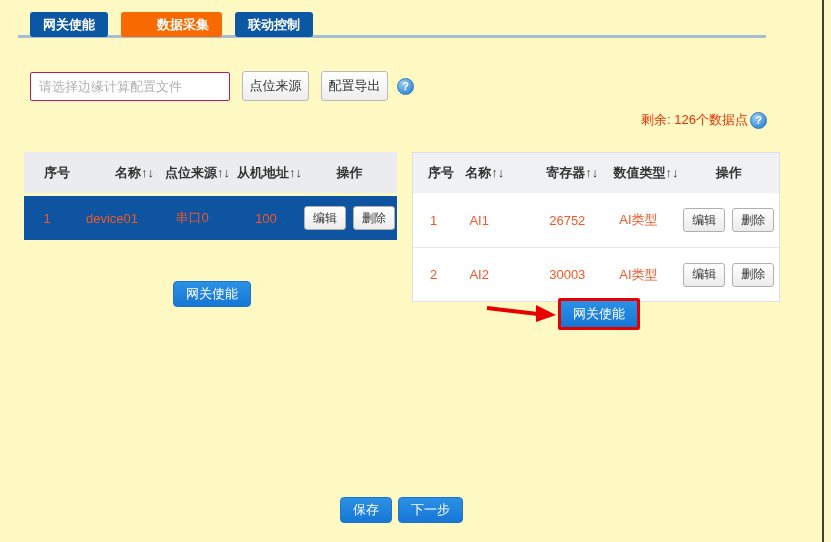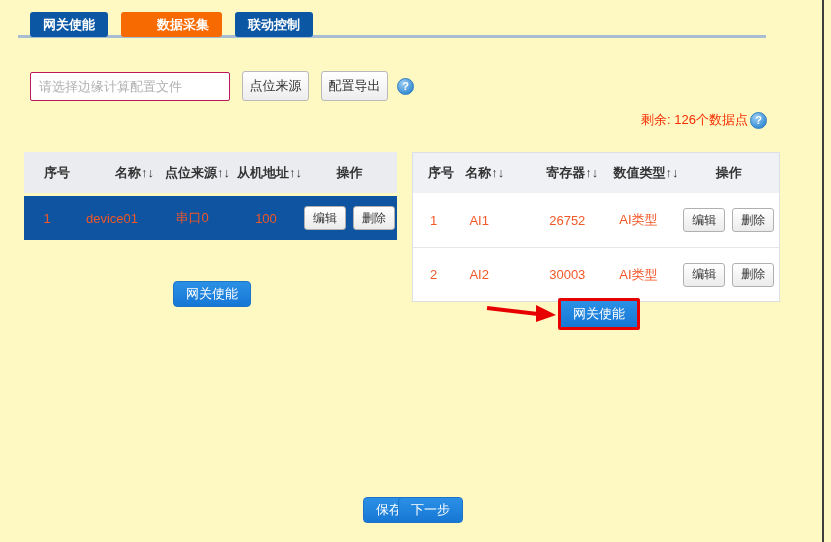--- a/index.html
+++ b/index.html
@@ -61,21 +61,21 @@
   .pc1{width:45px;} .pc2{width:55px;} .pc3{width:68px;margin-left:32px;} .pc4{width:88px;}
   .pc5{width:110px; display:flex; justify-content:center; gap:7px;}
 
   
   .arrow-wrap { position:absolute; left:486px; top:302px; }
   .add-point { position:absolute; left:558px; top:298px; height:32px; border:3px solid #e60000;
                border-radius:2px; background:linear-gradient(#2b90e5,#1677d5); color:#fff;
                font-size:13px; padding:0 12px; cursor:pointer; }
 
   
-  .save-btn { position:absolute; left:340px; top:497px;margin-left:23px; }
+  .save-btn { position:absolute; left:340px; top:497px; }
   .next-btn { position:absolute; left:398px; top:497px;text-align:center; }
 </style>
 </head>
 <body>
 
 <div class="page">
 
   <div class="tab-underline"></div>
   <div class="tabbar">
     <div class="tab">网关使能</div>

